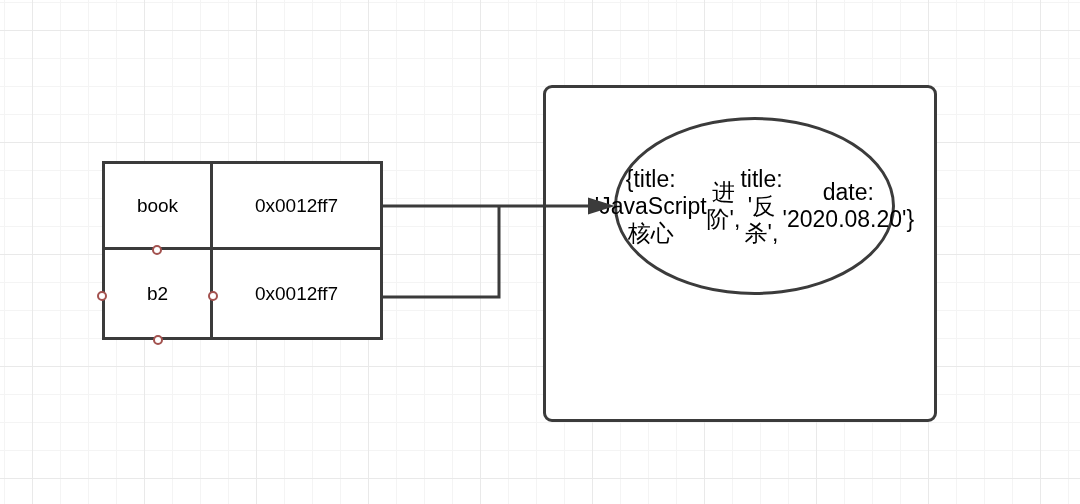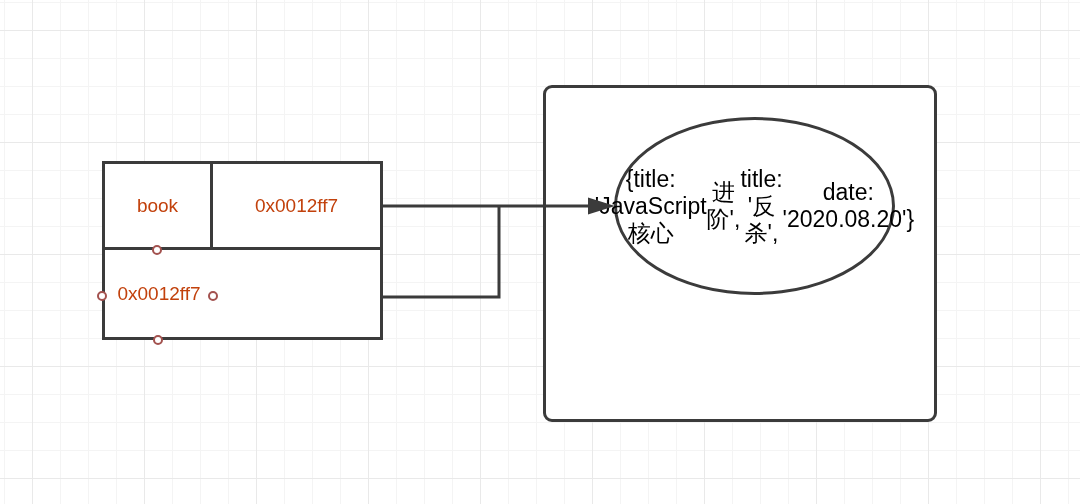--- a/index.html
+++ b/index.html
@@ -30,21 +30,21 @@
     border: 3px solid #3b3b3b;
     display: grid;
     grid-template-columns: 108px 1fr;
     grid-template-rows: 86px 1fr;
   }
   .vcell {
     display: flex;
     align-items: center;
     justify-content: center;
     font-size: 19px;
-    color: #c2410c;
+    color: #000000;
     background: #ffffff;
   }
   .vcell.c-name { border-right: 3px solid #3b3b3b; }
   .vcell.r-top  { border-bottom: 3px solid #3b3b3b; }
 
   
   .cpoint {
     position: absolute;
     width: 10px; height: 10px;
     border-radius: 50%;
@@ -89,20 +89,21 @@
 </head>
 <body>
 
 <div class="canvas">
 
   <div class="heap-box"></div>
 
   <div class="vtable">
     <div class="vcell c-name r-top">book</div>
     <div class="vcell c-value r-top">0x0012ff7</div>
+    <div class="vcell c-name r-bottom">b2</div>
     <div class="vcell c-value r-bottom">0x0012ff7</div>
   </div>
 
   <div class="cpoint" style="left:152px; top:245px;"></div>
   <div class="cpoint" style="left:97px; top:291px;"></div>
   <div class="cpoint" style="left:208px; top:291px;"></div>
   <div class="cpoint" style="left:153px; top:335px;"></div>
 
   <div class="obj-ellipse">
     <div>{title: 'JavaScript 核心</div>

